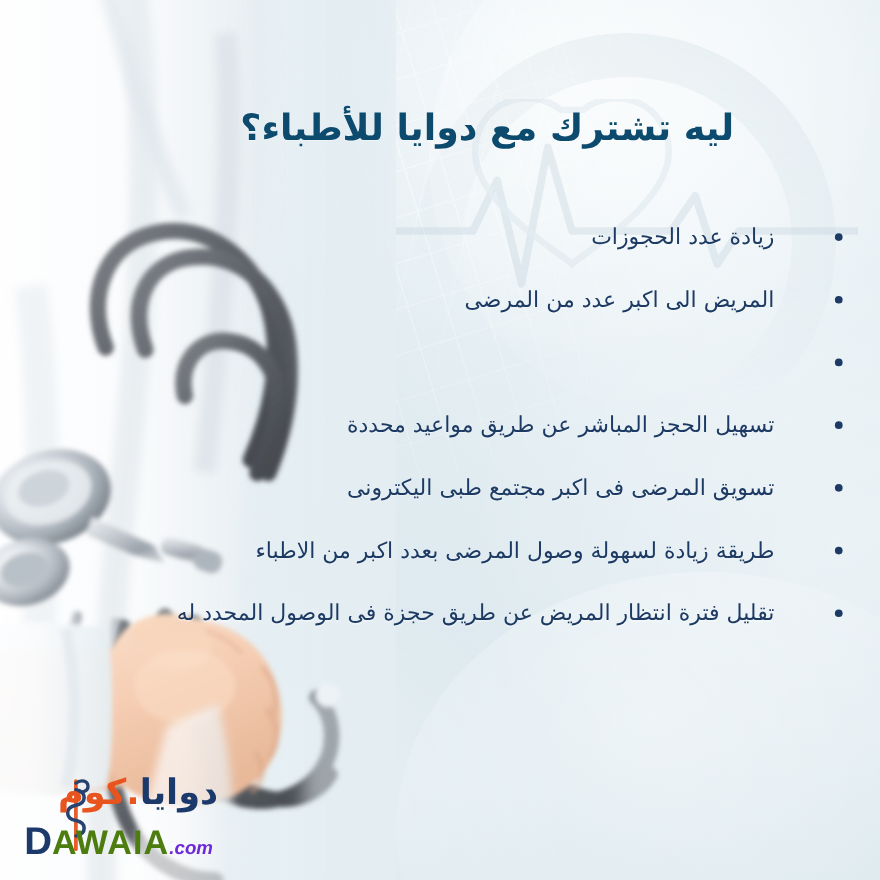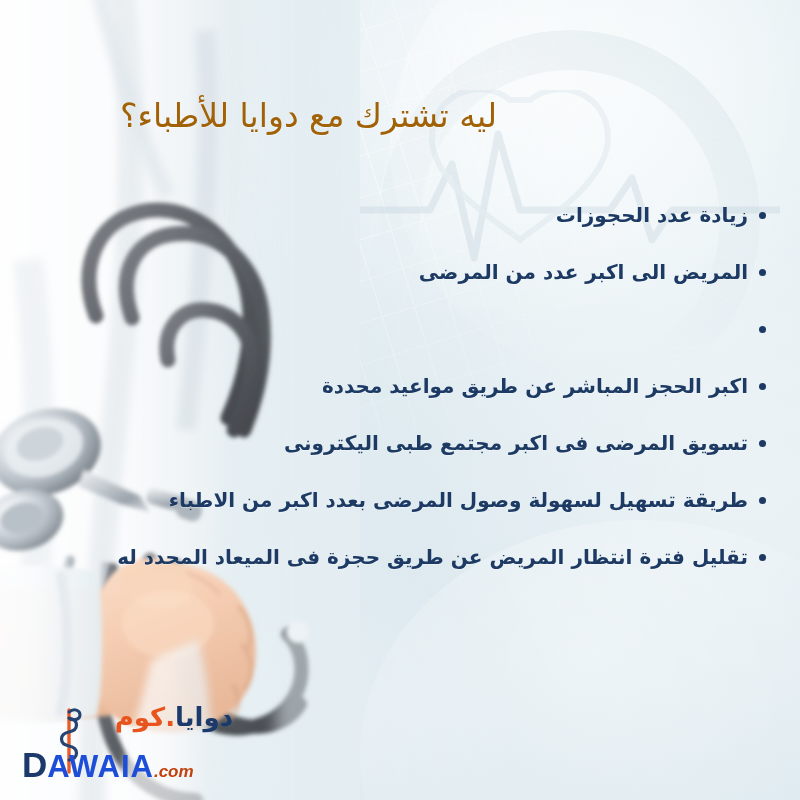--- a/index.html
+++ b/index.html
@@ -119,25 +119,25 @@
   .content {
     position: absolute;
     inset: 0;
     padding: 0;
   }
   .headline {
     position: absolute;
     top: 96px;
     right: 34px;
     left: 120px;
-    text-align: left;
+    text-align: center;
     direction: rtl;
     font-size: 33px;
-    font-weight: normal;
-    color: #a16207;
+    font-weight: bold;
+    color: #0c4a6e;
     letter-spacing: 0px;
     line-height: 1.2;
     text-shadow: 0 1px 0 rgba(255,255,255,0.35);
   }
   .bullet-list {
     position: absolute;
     top: 186px;
     right: 34px;
     left: 60px;
     list-style: none;
@@ -147,22 +147,23 @@
     text-align: right;
   }
   .bullet-item {
     display: flex;
     flex-direction: row;
     align-items: center;
     justify-content: flex-start;
     height: 57px;
     color: #1c3a63;
     font-size: 20px;
-    font-weight: bold;
+    font-weight: normal;
     white-space: nowrap;
+    gap: 44px;
   }
   .bullet-dot {
     flex: 0 0 auto;
     width: 7px;
     height: 7px;
     border-radius: 50%;
     background: #1c3a63;
     margin-left: 11px;
     margin-top: 2px;
   }
@@ -179,22 +180,22 @@
     bottom: 12px;
     width: 215px;
     height: 84px;
     direction: rtl;
   }
   .logo-arabic {
     position: absolute;
     left: 0;
     top: 0;
     width: 100%;
-    text-align: right;
-    font-size: 26px;
+    text-align: center;
+    font-size: 32px;
     font-weight: bold;
     line-height: 1;
     white-space: nowrap;
   }
   .logo-ar-navy { color: #1b3a6b; }
   .logo-ar-orange { color: #e8541e; }
   .logo-latin {
     position: absolute;
     left: 4px;
     top: 41px;
@@ -206,28 +207,28 @@
   }
   .logo-d {
     font-size: 35px;
     font-weight: bold;
     color: #1b3a6b;
     letter-spacing: 0px;
   }
   .logo-rest {
     font-size: 31px;
     font-weight: bold;
-    color: #1d4ed8;
+    color: #4d7c0f;
     letter-spacing: 1px;
   }
   .logo-com {
     font-size: 17px;
     font-weight: bold;
     font-style: italic;
-    color: #c2410c;
+    color: #6d28d9;
     letter-spacing: 0px;
   }
   .logo-snake {
     position: absolute;
     left: 28px;
     top: 2px;
     width: 46px;
     height: 70px;
     opacity: 0.95;
   }
@@ -385,33 +386,33 @@
       </li>
       <li class="bullet-item">
         <span class="bullet-dot"></span>
         <span class="bullet-text">المريض الى اكبر عدد من المرضى</span>
       </li>
       <li class="bullet-item">
         <span class="bullet-dot"></span>
       </li>
       <li class="bullet-item">
         <span class="bullet-dot"></span>
-        <span class="bullet-text">اكبر الحجز المباشر عن طريق مواعيد محددة</span>
+        <span class="bullet-text">تسهيل الحجز المباشر عن طريق مواعيد محددة</span>
       </li>
       <li class="bullet-item">
         <span class="bullet-dot"></span>
         <span class="bullet-text">تسويق المرضى فى اكبر مجتمع طبى اليكترونى</span>
       </li>
       <li class="bullet-item">
         <span class="bullet-dot"></span>
-        <span class="bullet-text">طريقة تسهيل لسهولة وصول المرضى بعدد اكبر من الاطباء</span>
-      </li>
-      <li class="bullet-item">
-        <span class="bullet-dot"></span>
-        <span class="bullet-text">تقليل فترة انتظار المريض عن طريق حجزة فى الميعاد المحدد له</span>
+        <span class="bullet-text">طريقة زيادة لسهولة وصول المرضى بعدد اكبر من الاطباء</span>
+      </li>
+      <li class="bullet-item">
+        <span class="bullet-dot"></span>
+        <span class="bullet-text">تقليل فترة انتظار المريض عن طريق حجزة فى الوصول المحدد له</span>
       </li>
     </ul>
 
     <div class="logo">
       <svg class="logo-snake" viewBox="0 0 46 70">
         <path d="M23 4 C23 20 23 46 23 66" stroke="#e8541e" stroke-width="3.4" fill="none" stroke-linecap="round"></path>
         <path d="M23 12 C33 14 33 24 23 26 C13 28 13 38 23 40 C33 42 33 52 23 54" stroke="#1b3a6b" stroke-width="3.2" fill="none" stroke-linecap="round"></path>
         <path d="M23 6 C28 2 34 4 34 9 C34 13 29 15 24 13" stroke="#1b3a6b" stroke-width="3" fill="none" stroke-linecap="round"></path>
       </svg>
       <div class="logo-arabic">

